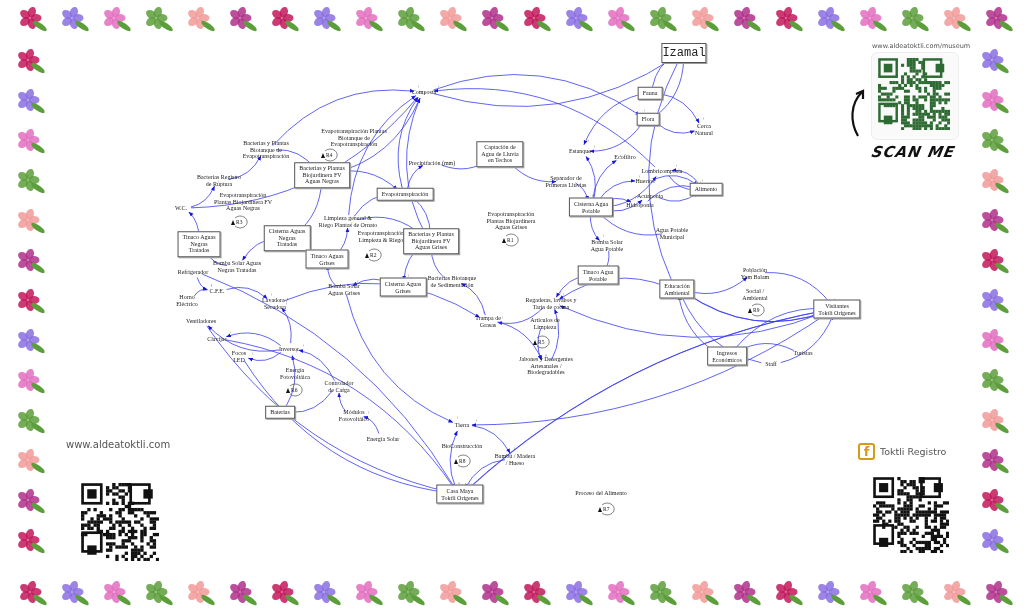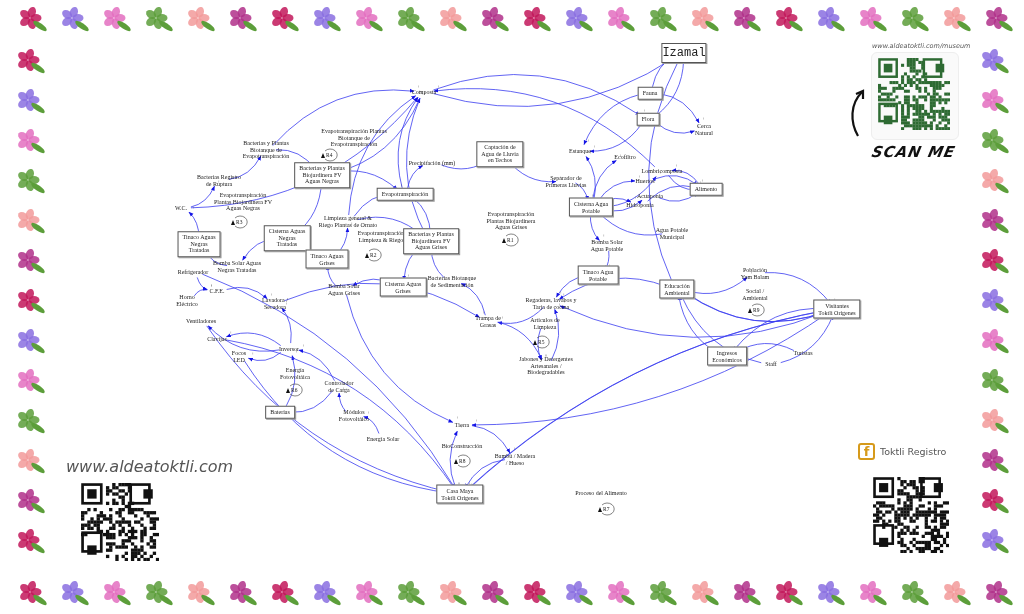--- a/index.html
+++ b/index.html
@@ -4,21 +4,21 @@
 <style>
   html, body { margin: 0; padding: 0; background: #ffffff; }
   body { width: 1024px; height: 614px; position: relative; overflow: hidden; font-family: "DejaVu Serif", serif; }
   #stage { position: absolute; left: 0; top: 0; width: 1024px; height: 614px; }
   .node { position: absolute; font-family: "Liberation Serif", serif; font-size: 6px; line-height: 6.5px; color: #222; text-align: center; white-space: pre-line; transform: translate(-50%, -50%); }
   .node.box { border: 1px solid #555; background: #fff; padding: 2px 4px; box-shadow: 1px 1px 0 #999; }
   .node.big { font-family: Liberation Mono, monospace; font-size: 12px; line-height: 14px; padding: 2px 0; color: #222; }
   .loop { position: absolute; font-family: "Liberation Serif", serif; font-size: 5.5px; color: #222; transform: translate(-50%, -50%); width: 22px; height: 14px; }
   .loop svg { position: absolute; left: 0; top: 0; }
   .loop span { position: absolute; left: 7px; top: 4px; }
-  .url { position: absolute; font-family: "DejaVu Sans", sans-serif; color: #555; font-style: italic; }
+  .url { position: absolute; font-family: "DejaVu Sans", sans-serif; color: #555; }
   .qr { position: absolute; }
   .fb { position: absolute; display: flex; align-items: center; gap: 5px; font-family: "DejaVu Sans", sans-serif; font-size: 9.5px; color: #555; }
   .fb-box { width: 17px; height: 17px; border: 2px solid #d69a1b; border-radius: 3px; display: flex; align-items: center; justify-content: center; color: #d69a1b; font-weight: bold; font-size: 13px; font-family: "DejaVu Sans", sans-serif; box-sizing: border-box; }
   .scan { position: absolute; font-family: "DejaVu Sans", sans-serif; font-style: italic; font-weight: bold; font-size: 15px; letter-spacing: 1px; color: #111; transform: skewX(-12deg); }
   .qr-card { position: absolute; border: 1px solid #eee; border-radius: 6px; background: #fafafa; }
 </style>
 </head>
 <body>
 
 <div id="stage">
@@ -1226,21 +1226,21 @@
       <rect x="57.599999999999994" y="5.76" width="8.64" height="8.64" fill="#2e6b33"></rect>
       <rect x="0" y="51.839999999999996" width="20.16" height="20.16" fill="none" stroke="#2e6b33" stroke-width="2.88" transform="translate(1.44,1.44) scale(0.8571428571428572)"></rect>
       <rect x="5.76" y="57.599999999999994" width="8.64" height="8.64" fill="#2e6b33"></rect>
     </svg>
   <svg style="position:absolute;left:848px;top:88px" width="24" height="50">
     <path d="M10,48 C2,34 2,16 14,4" fill="none" stroke="#111" stroke-width="2.2"></path>
     <path d="M8,6 L15,3 L15,11" fill="none" stroke="#111" stroke-width="2.2"></path>
   </svg>
   <div class="scan" style="left:872px;top:143px">SCAN ME</div>
 
-  <div class="url" style="left:66px;top:457px;font-size:16px;">www.aldeatoktli.com</div>
+  <div class="url" style="left:66px;top:439px;font-size:10px;">www.aldeatoktli.com</div>
   <svg class="qr" id="qr-site" style="left:81px;top:483px" width="78" height="78">
       <rect x="31.200000000000003" y="0" width="3.3200000000000003" height="3.3200000000000003" fill="#111111"></rect>
       <rect x="37.44" y="0" width="3.3200000000000003" height="3.3200000000000003" fill="#111111"></rect>
       <rect x="40.56" y="0" width="3.3200000000000003" height="3.3200000000000003" fill="#111111"></rect>
       <rect x="43.68" y="0" width="3.3200000000000003" height="3.3200000000000003" fill="#111111"></rect>
       <rect x="46.800000000000004" y="0" width="3.3200000000000003" height="3.3200000000000003" fill="#111111"></rect>
       <rect x="24.96" y="3.12" width="3.3200000000000003" height="3.3200000000000003" fill="#111111"></rect>
       <rect x="31.200000000000003" y="3.12" width="3.3200000000000003" height="3.3200000000000003" fill="#111111"></rect>
       <rect x="34.32" y="3.12" width="3.3200000000000003" height="3.3200000000000003" fill="#111111"></rect>
       <rect x="46.800000000000004" y="3.12" width="3.3200000000000003" height="3.3200000000000003" fill="#111111"></rect>

